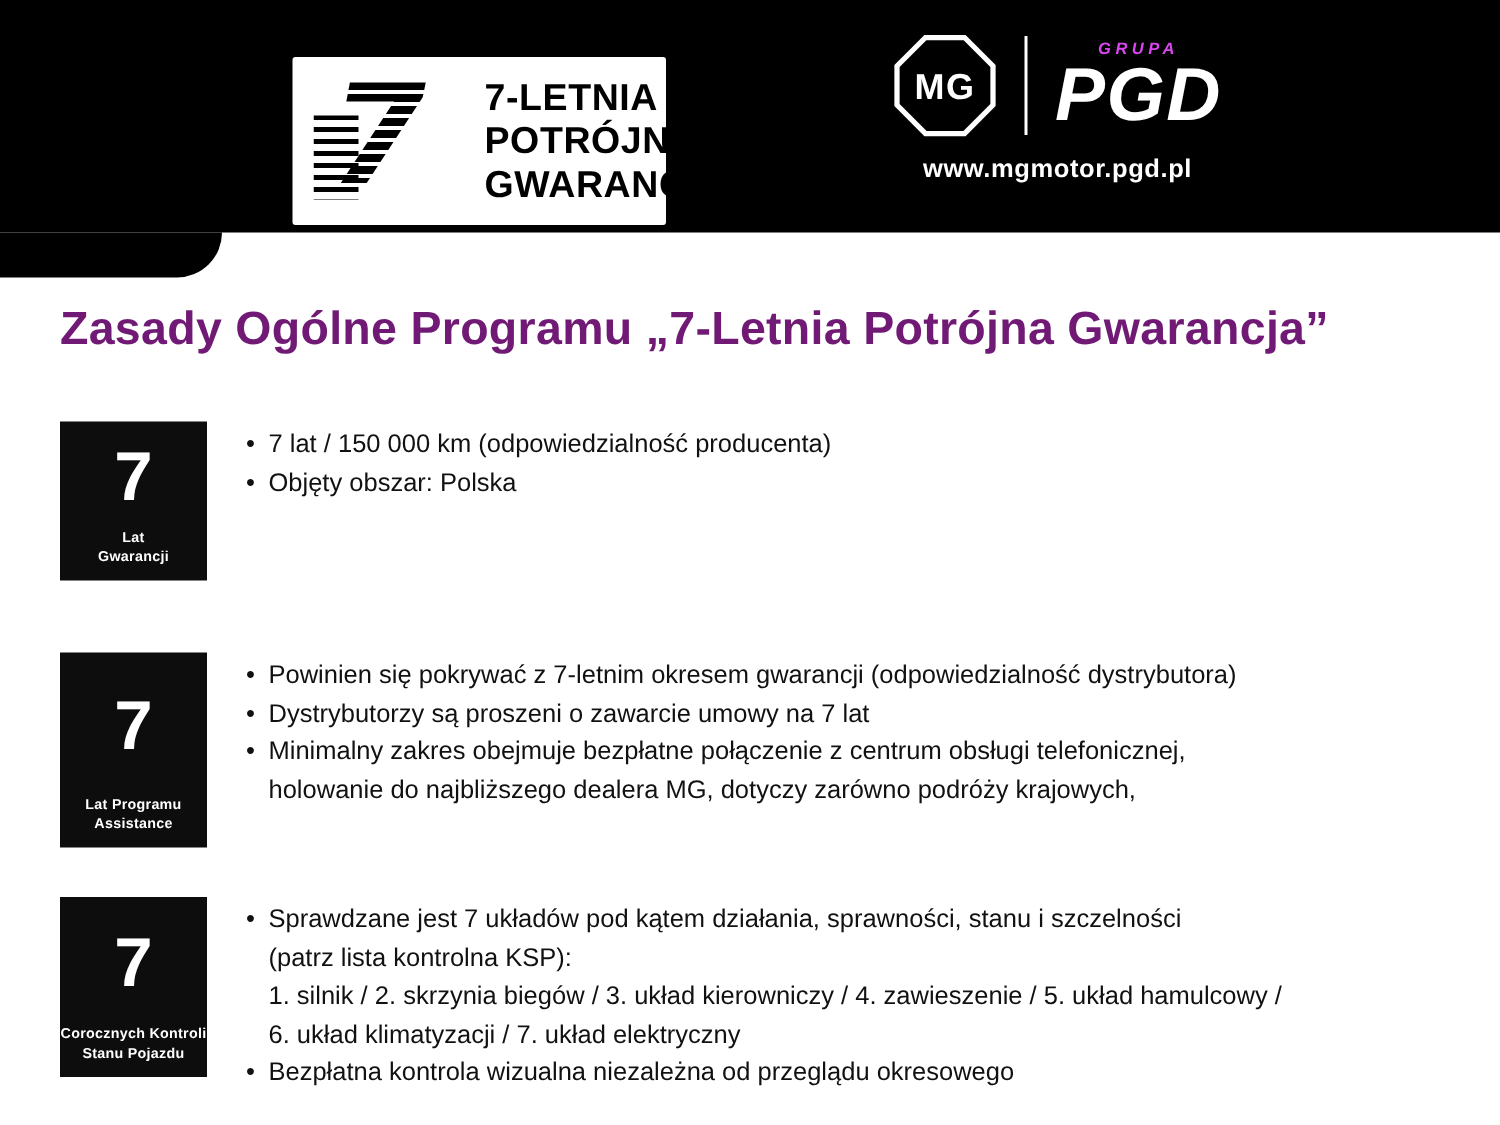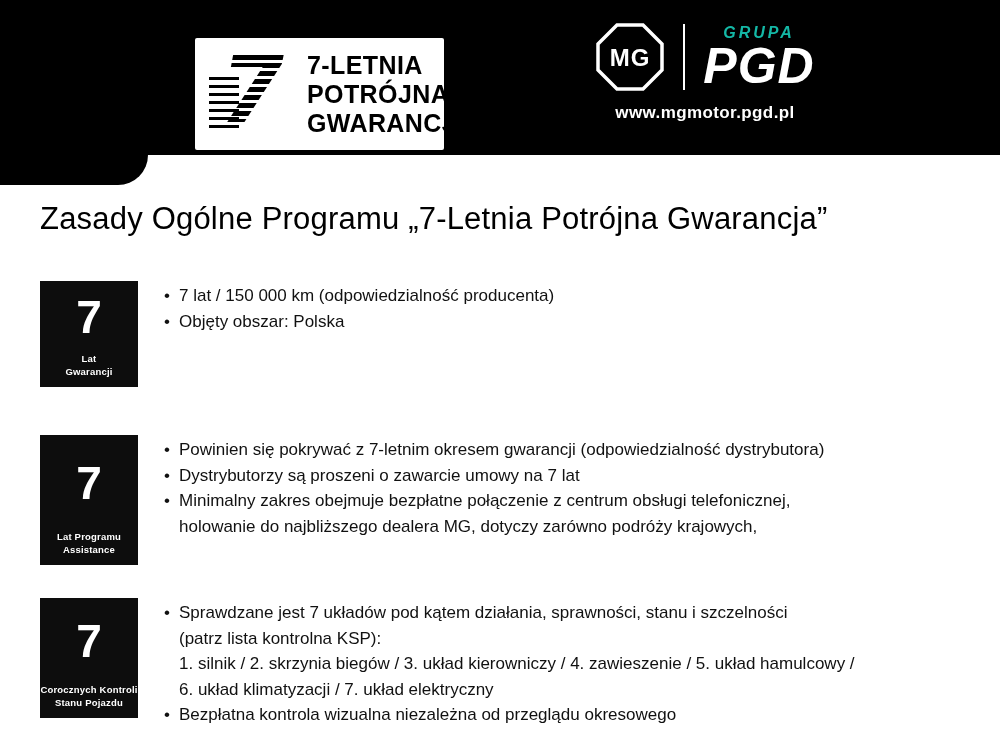--- a/index.html
+++ b/index.html
@@ -7,49 +7,49 @@
               font-family:"Liberation Sans", sans-serif; }
   .canvas { position:relative; width:1000px; height:750px; background:#fff; }
 
   
   .header { position:relative; width:1000px; height:155px; background:#000; }
   .header-tab { position:absolute; top:155px; left:0; width:148px; height:30px;
                 background:#000; border-bottom-right-radius:30px; }
 
   .logo-box { position:absolute; left:195px; top:38px; width:249px; height:112px;
               background:#fff; border-radius:2px; display:flex; align-items:center;
-              padding:8px 14px; gap:12px; }
+              padding:8px 14px; gap:28px; }
   .seven-wrap { position:relative; width:86px; height:94px; overflow:hidden; flex:0 0 auto; }
   .seven-wrap .seven { display:block; width:100%; height:94px; line-height:88px;
                        text-align:center; font-family:"DejaVu Sans", sans-serif;
                        font-style:italic; font-weight:bold; font-size:92px; color:#000; }
   .seven-wrap .stripes { position:absolute; inset:0;
       background:repeating-linear-gradient(to bottom, transparent 0 5px, #fff 5px 8px); }
   .seven-wrap .speedlines { position:absolute; left:0; bottom:8px; width:30px; height:56px;
       background:repeating-linear-gradient(to bottom, #000 0 3px, transparent 3px 8px); }
   .logo-text { display:flex; flex-direction:column; }
   .logo-text div { font-size:25px; font-weight:bold; color:#000; line-height:1.16;
                    letter-spacing:0.4px; white-space:nowrap; }
 
   .brand-block { position:absolute; left:555px; top:22px; width:300px;
                  display:flex; flex-direction:column; align-items:center; }
   .brand-row { display:flex; align-items:center; gap:18px; }
   .mg-badge { display:block; }
   .brand-divider { width:2px; height:66px; background:#fff; }
   .pgd-block { display:flex; flex-direction:column; align-items:center; gap:1px; }
-  .grupa { color:#14b8a6; font-weight:bold; font-style:italic; font-size:16px;
+  .grupa { color:#d946ef; font-weight:bold; font-style:italic; font-size:11px;
            letter-spacing:3px; }
   .pgd { color:#fff; font-weight:bold; font-style:italic; font-size:50px;
          letter-spacing:1px; line-height:0.95; }
   .website { margin-top:11px; color:#fff; font-weight:bold; font-size:17px;
              letter-spacing:0.4px; }
 
   
   .main { padding:0 40px; }
-  .page-title { margin-top:46px; font-size:31px; font-weight:normal; color:#000000;
+  .page-title { margin-top:46px; font-size:31px; font-weight:bold; color:#701a75;
                 letter-spacing:0.2px; white-space:nowrap; }
 
   .sections { margin-top:44px; }
   .section { display:flex; align-items:flex-start; gap:26px; }
   .section:nth-child(2) { margin-top:48px; }
   .section:nth-child(3) { margin-top:33px; }
 
   .badge { width:98px; background:#0d0d0d; color:#fff; display:flex;
            flex-direction:column; align-items:center; flex:0 0 auto; }
   .section:nth-child(1) .badge { height:106px; }

